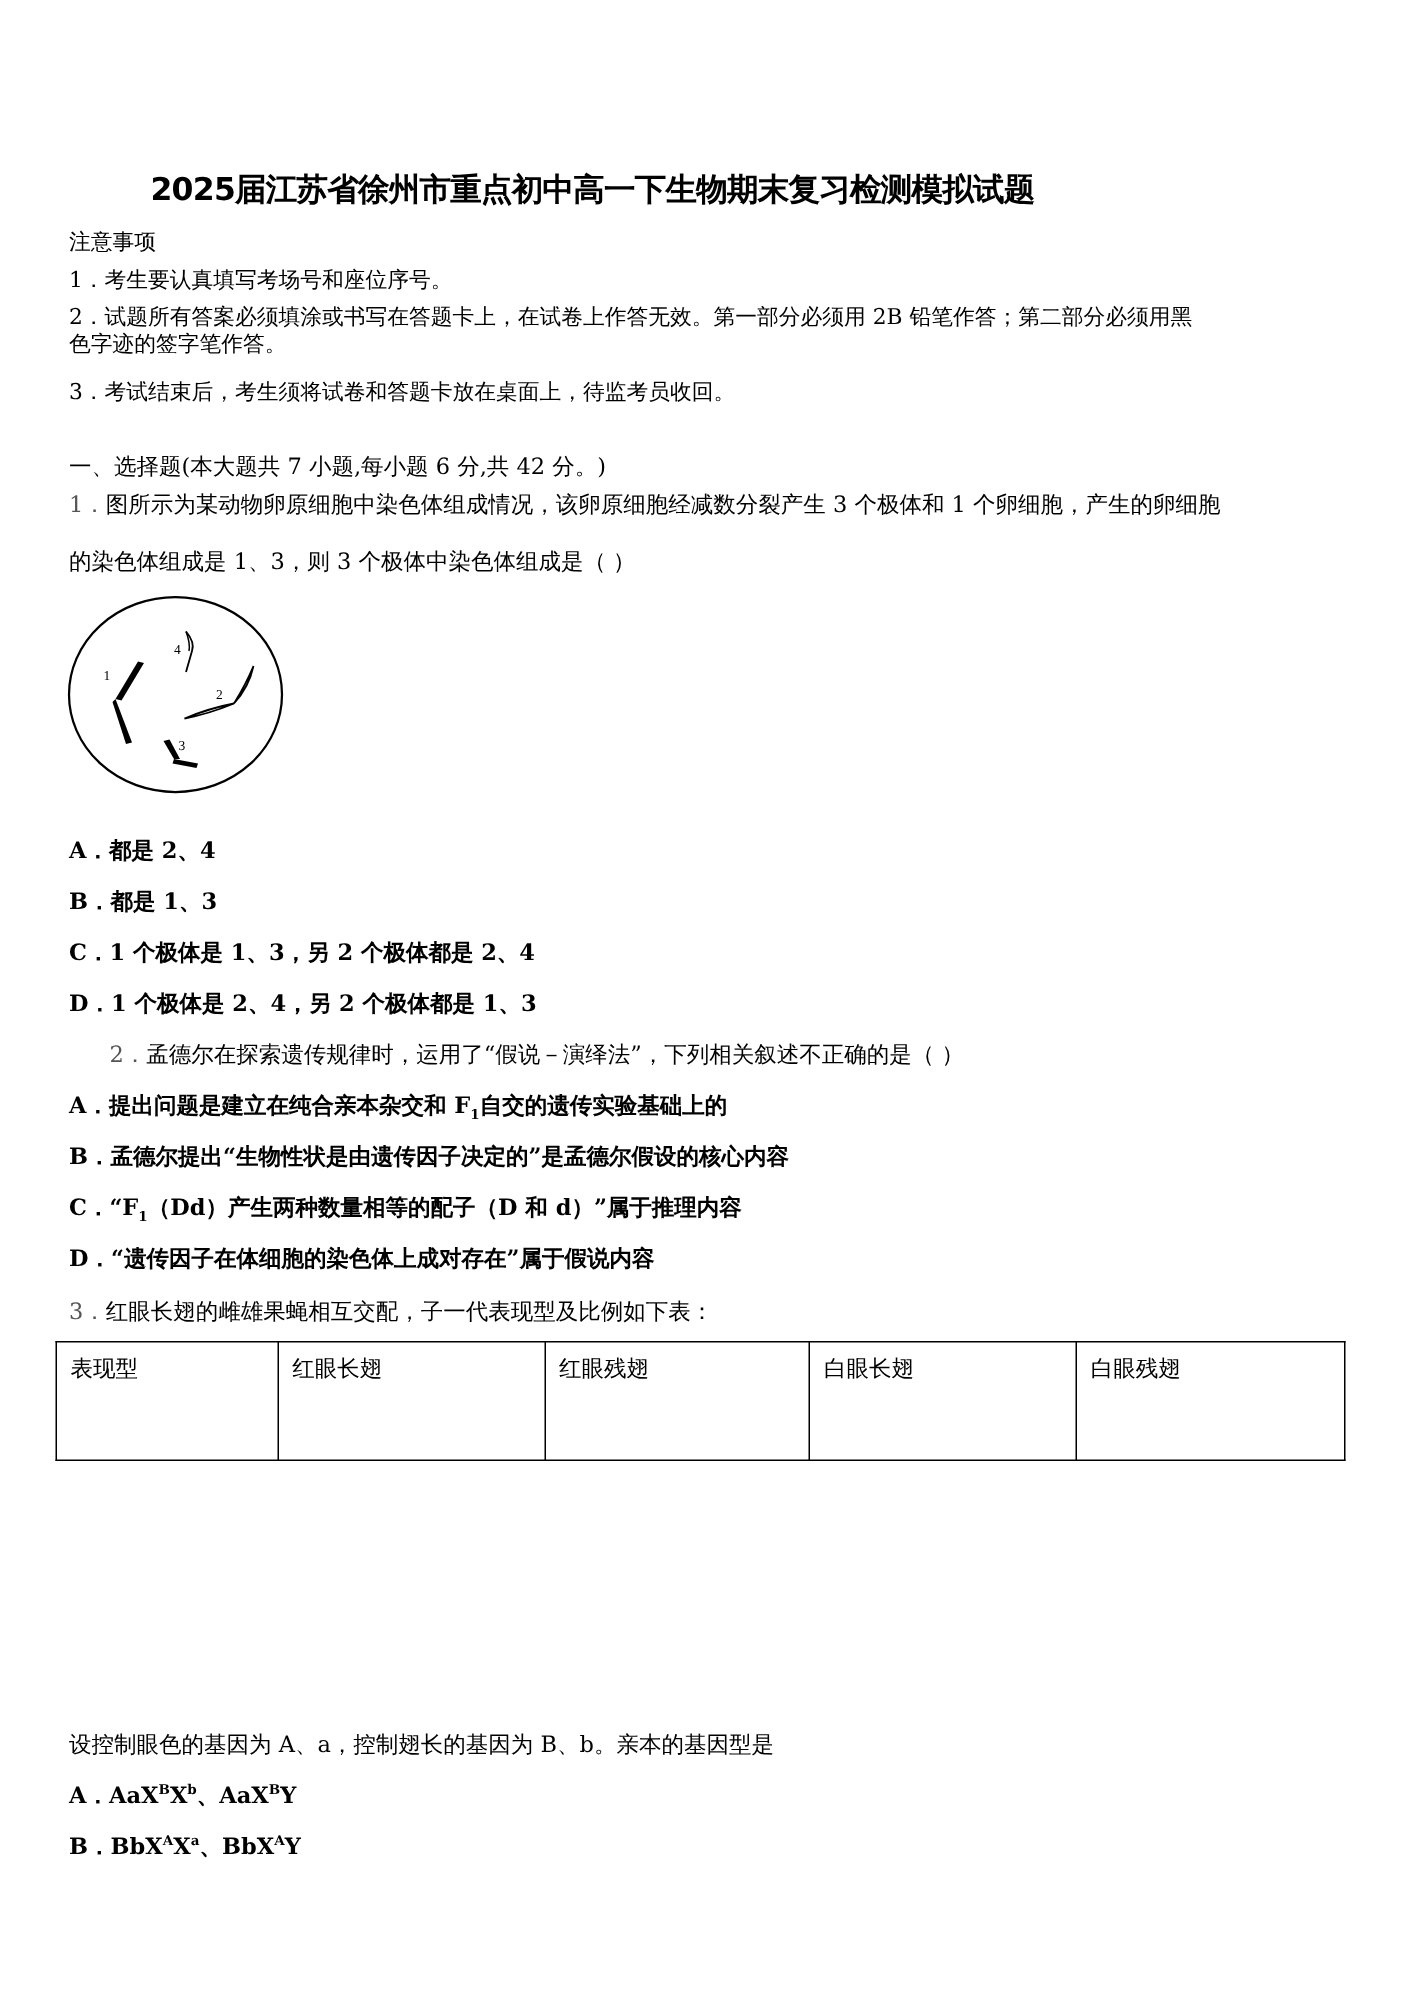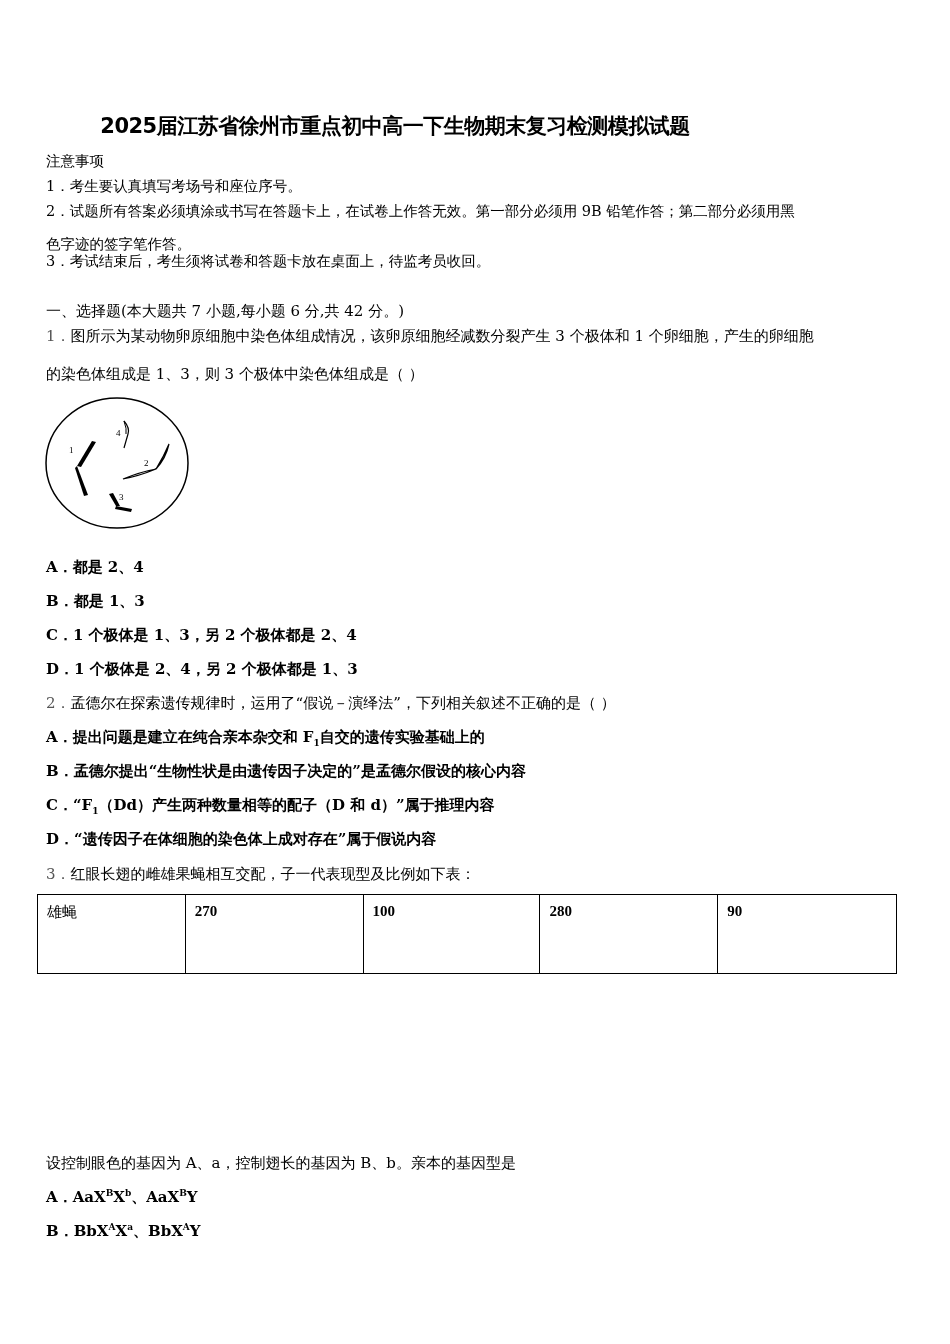--- a/index.html
+++ b/index.html
@@ -16,22 +16,22 @@
   table.tbl td.n { font-weight: bold; font-family: "Liberation Serif", serif; }
   .diagram { position: absolute; left: 44px; top: 396px; width: 146px; height: 136px; }
 </style>
 </head>
 <body>
 
 <div class="abs title">2025届江苏省徐州市重点初中高一下生物期末复习检测模拟试题</div>
 
 <div class="abs notice" style="top:152px;">注意事项</div>
 <div class="abs notice" style="top:177px;">1．考生要认真填写考场号和座位序号。</div>
-<div class="abs notice" style="top:202px;">2．试题所有答案必须填涂或书写在答题卡上，在试卷上作答无效。第一部分必须用 9B 铅笔作答；第二部分必须用黑</div>
-<div class="abs notice" style="top:235px;">色字迹的签字笔作答。</div>
+<div class="abs notice" style="top:202px;">2．试题所有答案必须填涂或书写在答题卡上，在试卷上作答无效。第一部分必须用 2B 铅笔作答；第二部分必须用黑</div>
+<div class="abs notice" style="top:220px;">色字迹的签字笔作答。</div>
 <div class="abs notice" style="top:252px;">3．考试结束后，考生须将试卷和答题卡放在桌面上，待监考员收回。</div>
 
 <div class="abs q" style="top:302px;">一、选择题(本大题共 7 小题,每小题 6 分,共 42 分。)</div>
 
 <div class="abs q" style="top:327px;">
   <span class="num">1．</span><span>图所示为某动物卵原细胞中染色体组成情况，该卵原细胞经减数分裂产生 3 个极体和 1 个卵细胞，产生的卵细胞</span>
 </div>
 <div class="abs q" style="top:365px;text-align:center;">的染色体组成是 1、3，则 3 个极体中染色体组成是（    ）</div>
 
 <svg class="diagram" viewBox="0 0 146 136">
@@ -52,47 +52,47 @@
   <path d="M65 98 L72 110 L76 110 L69 97 Z" fill="#000"></path>
   <path d="M72 110 L88 113 L87 116 L71 113 Z" fill="#000"></path>
   <text x="75" y="104" font-size="9" font-family="Liberation Serif, serif">3</text>
 </svg>
 
 <div class="abs opt" style="top:558px;"><span>A．</span><span>都是 2、4</span></div>
 <div class="abs opt" style="top:592px;"><span>B．</span><span>都是 1、3</span></div>
 <div class="abs opt" style="top:626px;"><span>C．</span><span>1 个极体是 1、3，另 2 个极体都是 2、4</span></div>
 <div class="abs opt" style="top:660px;"><span>D．</span><span>1 个极体是 2、4，另 2 个极体都是 1、3</span></div>
 
-<div class="abs q" style="top:694px;">
+<div class="abs q" style="top:694px;margin-left:27px;">
   <span class="num">2．</span><span>孟德尔在探索遗传规律时，运用了“假说－演绎法”，下列相关叙述不正确的是（    ）</span>
 </div>
 <div class="abs opt" style="top:728px;"><span>A．</span><span>提出问题是建立在纯合亲本杂交和 F</span><sub>1</sub><span>自交的遗传实验基础上的</span></div>
 <div class="abs opt" style="top:762px;"><span>B．</span><span>孟德尔提出“生物性状是由遗传因子决定的”是孟德尔假设的核心内容</span></div>
 <div class="abs opt" style="top:796px;"><span>C．</span><span>“F</span><sub>1</sub><span>（Dd）产生两种数量相等的配子（D 和 d）”属于推理内容</span></div>
 <div class="abs opt" style="top:830px;"><span>D．</span><span>“遗传因子在体细胞的染色体上成对存在”属于假说内容</span></div>
 
 <div class="abs q" style="top:865px;">
   <span class="num">3．</span><span>红眼长翅的雌雄果蝇相互交配，子一代表现型及比例如下表：</span>
 </div>
 
 <table class="tbl">
   <colgroup>
     <col style="width:148px">
       <col style="width:178px">
       <col style="width:177px">
       <col style="width:178px">
       <col style="width:179px">
   </colgroup>
   <tbody>
-  <tr>
-    <td>雄蝇</td>
-    <td class="n">270</td>
-    <td class="n">100</td>
-    <td class="n">280</td>
-    <td class="n">90</td>
+      <tr>
+    <td>表现型</td>
+    <td>红眼长翅</td>
+    <td>红眼残翅</td>
+    <td>白眼长翅</td>
+    <td>白眼残翅</td>
   </tr>
 </tbody>
   </table>
 
 <div class="abs q" style="top:1154px;">设控制眼色的基因为 A、a，控制翅长的基因为 B、b。亲本的基因型是</div>
 
 <div class="abs opt" style="top:1188px;">
   <span>A．</span><span>AaX</span><sup>B</sup><span>X</span><sup>b</sup><span>、AaX</span><sup>B</sup><span>Y</span>
 </div>
 <div class="abs opt" style="top:1222px;">

